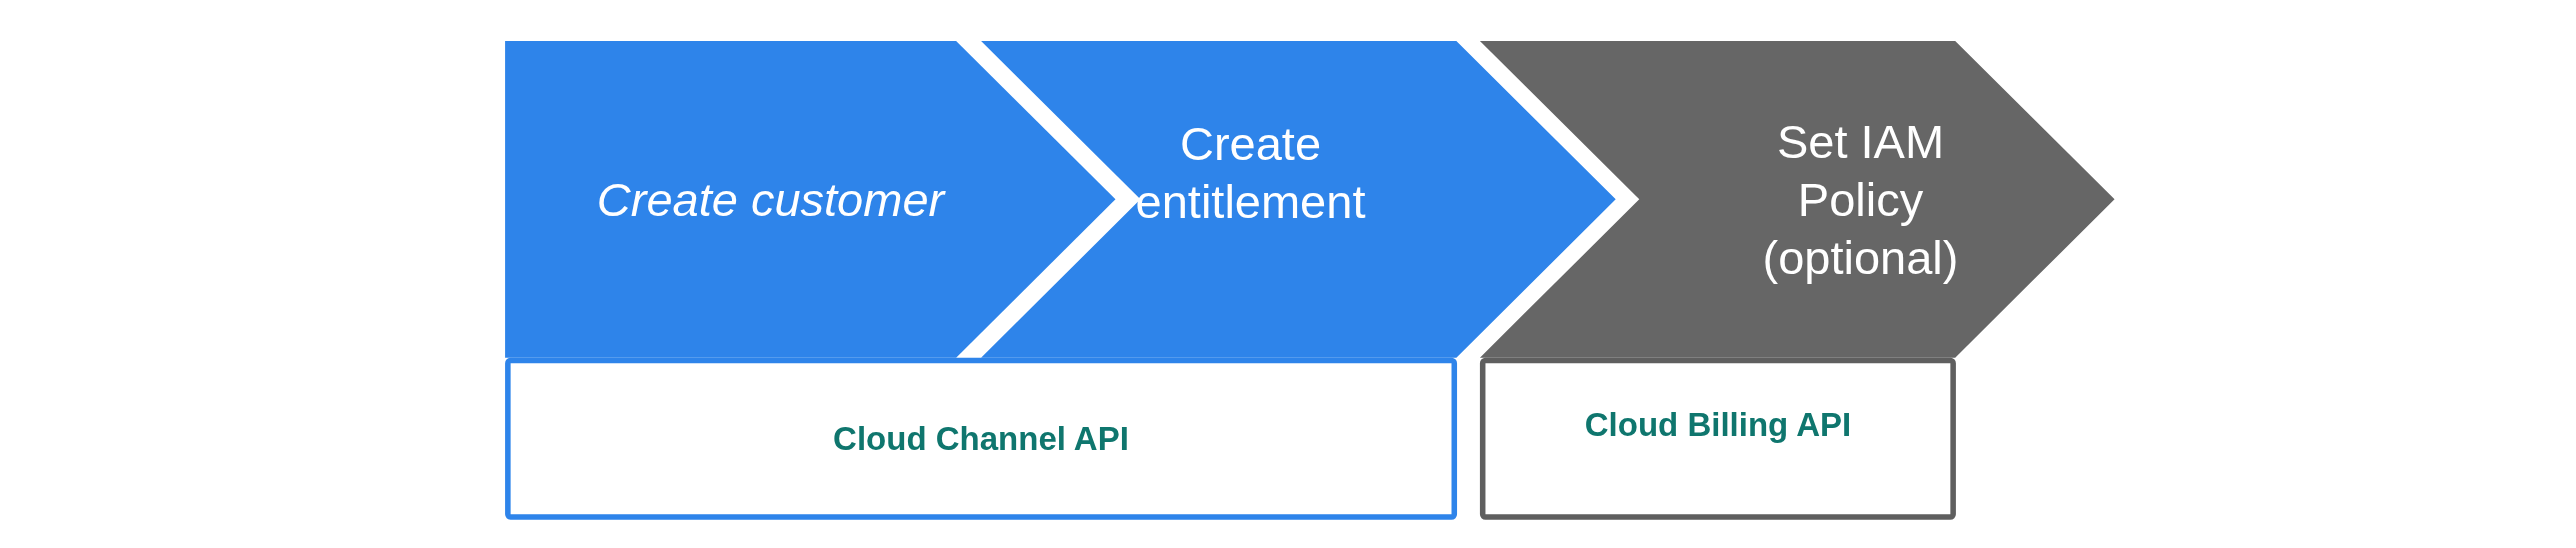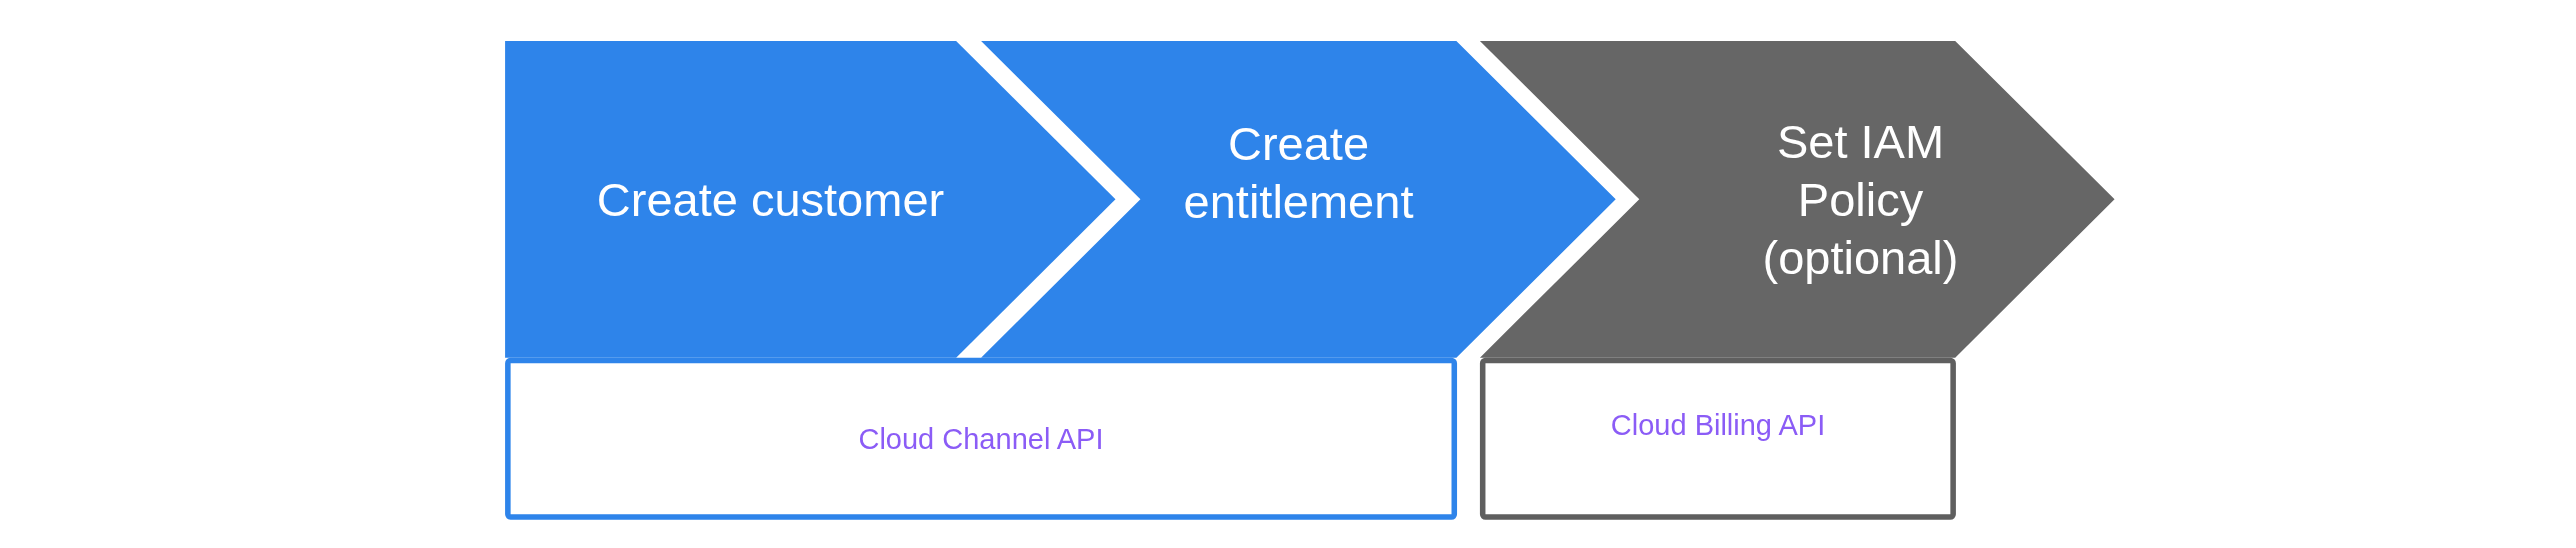--- a/index.html
+++ b/index.html
@@ -22,27 +22,27 @@
     white-space: pre-line;
     pointer-events: none;
   }
   .arrow-label {
     color: #ffffff;
     font-size: 47px;
     line-height: 58px;
     font-weight: 400;
   }
   .api-label {
-    color: #8b5cf6;
-    font-size: 29px;
+    color: #0f766e;
+    font-size: 33px;
     line-height: 42px;
-    font-weight: normal;
+    font-weight: bold;
   }
-  .label-create-customer   { left: 505px;  top: 41px;  width: 531px; height: 317px; }
-  .label-create-entitlement{ left: 981px; top: 41px;  width: 635px; height: 263px; }
+  .label-create-customer   { left: 505px;  top: 41px;  width: 531px; height: 317px; font-style: italic; }
+  .label-create-entitlement{ left: 933px; top: 41px;  width: 635px; height: 263px; }
   .label-set-iam-policy    { left: 1543px; top: 41px;  width: 635px; height: 317px; }
   .label-cloud-channel-api { left: 505px;  top: 358px; width: 952px; height: 162px; }
   .label-cloud-billing-api { left: 1480px; top: 344px; width: 476px;  height: 162px; }
 </style>
 </head>
 <body>
 
 <div class="stage">
 
   <svg class="shapes-svg" width="2576" height="549" viewBox="0 0 3718 792">

